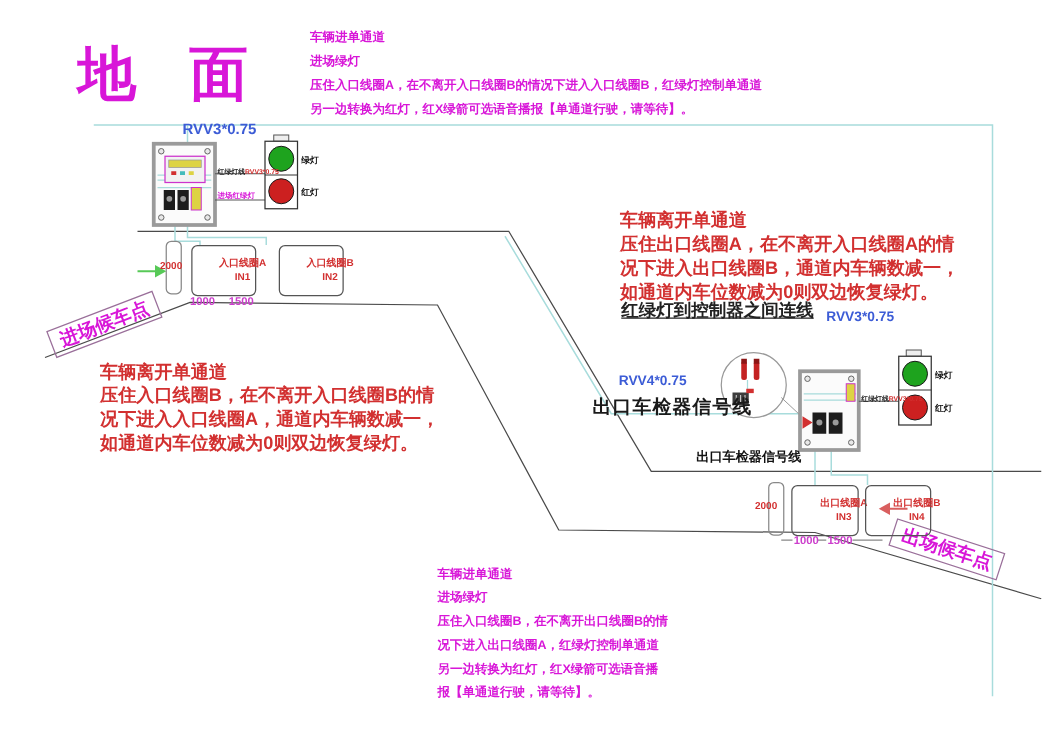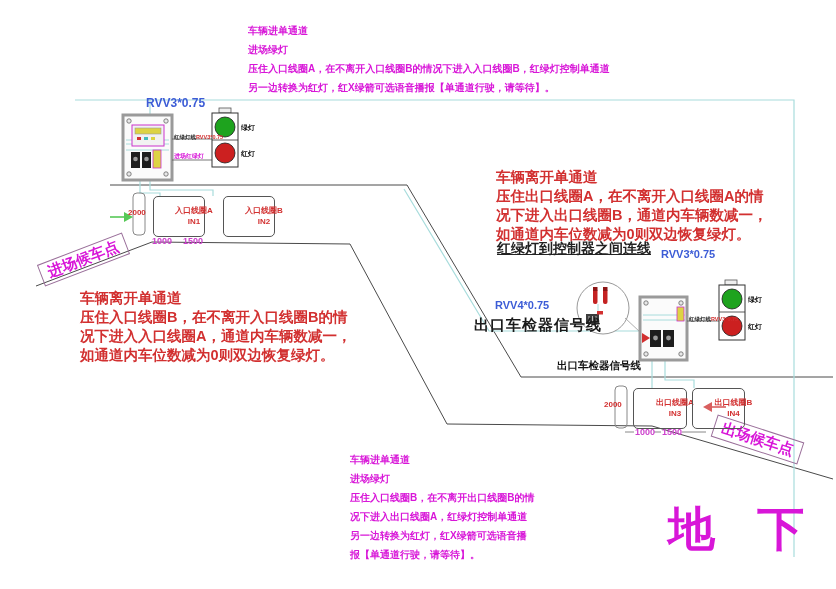--- a/index.html
+++ b/index.html
@@ -132,21 +132,21 @@
       <rect x="603" y="289" width="4.5" height="15" rx="2" fill="#c42222"></rect>
       <rect x="593" y="287" width="4.5" height="4" fill="#8c1515"></rect>
       <rect x="603" y="287" width="4.5" height="4" fill="#8c1515"></rect>
       <path d="M598,304 V314" stroke="#a8dcdc" stroke-width="1"></path>
       <rect x="586" y="314" width="13" height="10" fill="#3d3d3d"></rect>
       <path d="M589,316 V322 M592.5,316 V322 M596,316 V322" stroke="#dcdcdc" stroke-width="0.8"></path>
       <rect x="597" y="311" width="6" height="3.5" fill="#d23030"></rect>
     </g>
   </svg>
 
-  <div class="abs zone" style="left:668px;top:505px;">地 下</div>
+  <div class="abs zone" style="left:62px;top:36px;">地 面</div>
 
   <div class="abs note m" style="left:248px;top:21px;width:500px;">车辆进单通道
 进场绿灯
 压住入口线圈A，在不离开入口线圈B的情况下进入入口线圈B，红绿灯控制单通道
 另一边转换为红灯，红X绿箭可选语音播报【单通道行驶，请等待】。</div>
   <div class="abs note r" style="left:80px;top:289px;width:320px;">车辆离开单通道
 压住入口线圈B，在不离开入口线圈B的情
 况下进入入口线圈A，通道内车辆数减一，
 如通道内车位数减为0则双边恢复绿灯。</div>
   <div class="abs note r" style="left:496px;top:168px;width:320px;">车辆离开单通道

